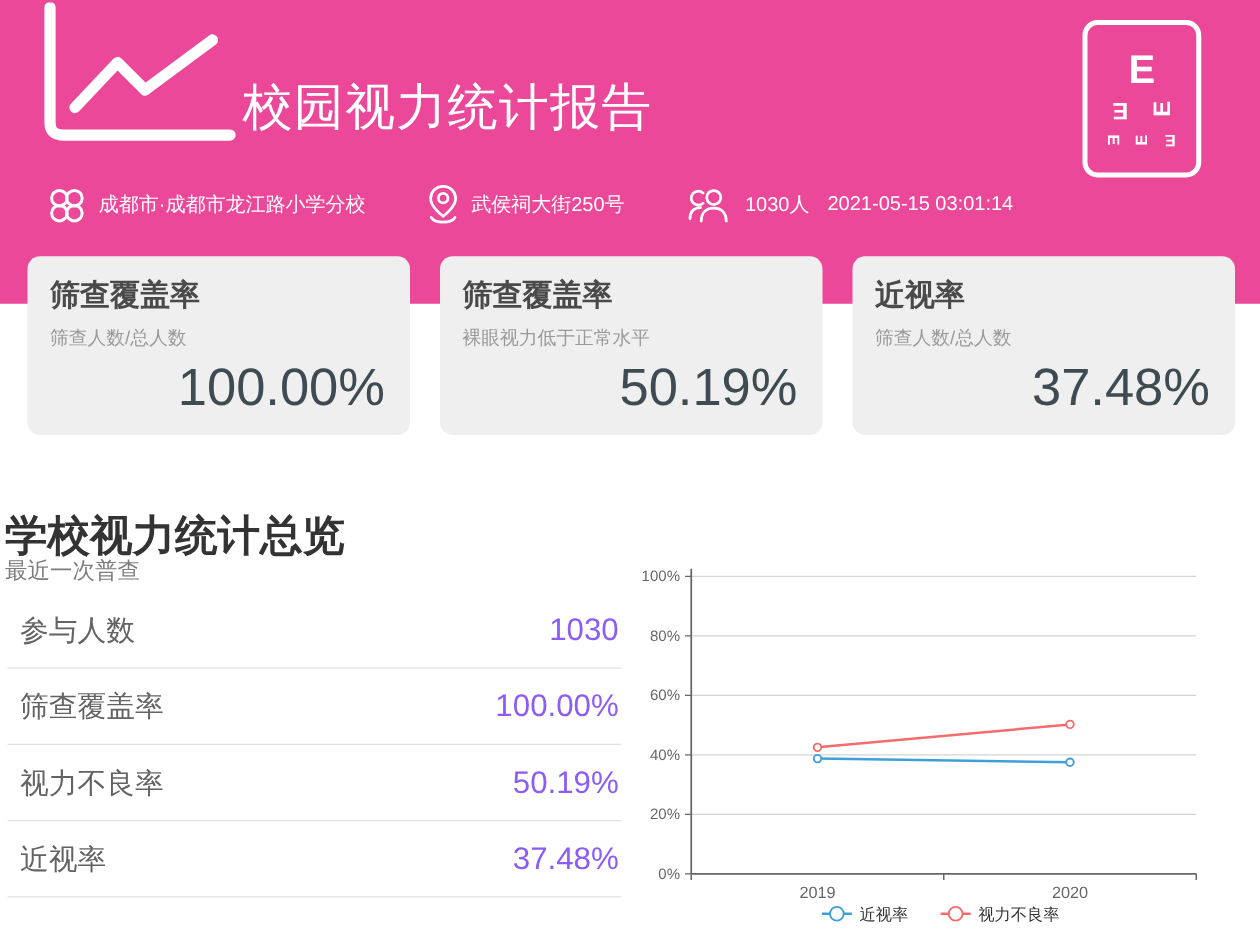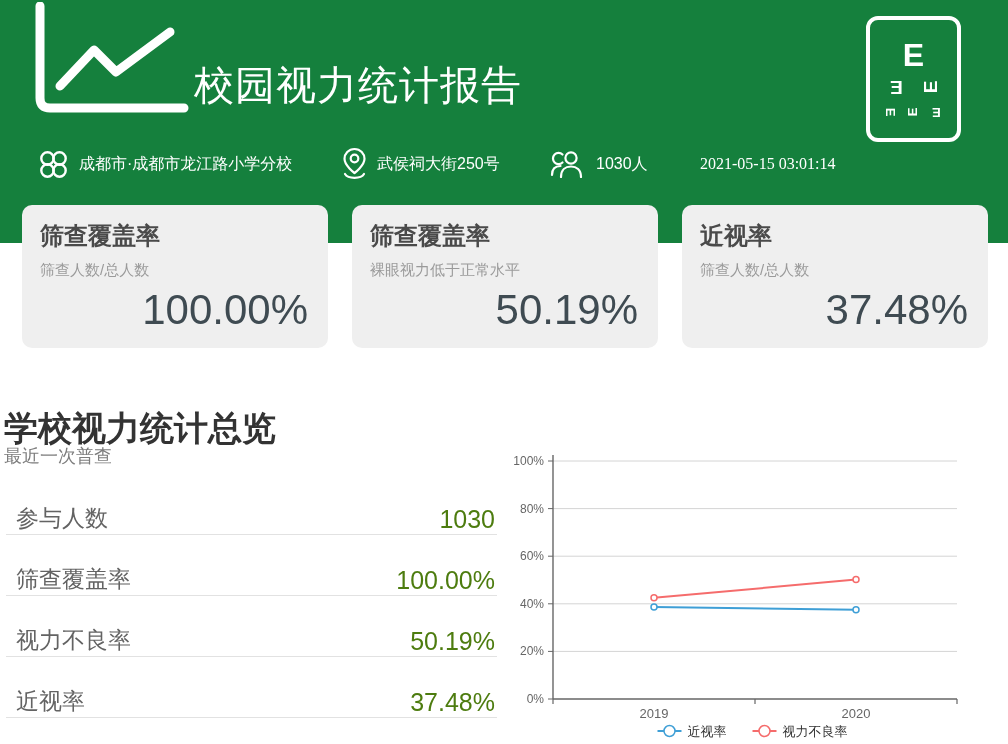--- a/index.html
+++ b/index.html
@@ -1,21 +1,21 @@
 <!DOCTYPE html>
 <html><head>
 <meta charset="utf-8">
 <style>
   * { margin:0; padding:0; box-sizing:border-box; }
   html,body { width:1008px; height:744px; background:#ffffff; overflow:hidden;
               font-family:"Liberation Sans","DejaVu Sans",sans-serif; }
   .stage { position:relative; width:1008px; height:744px; }
 
   
-  .header-band { position:absolute; left:0; top:0; width:1008px; height:243px; background:#15803d; }
+  .header-band { position:absolute; left:0; top:0; width:1008px; height:243px; background:#ec4899; }
   .logo-icon { position:absolute; left:28px; top:2px; }
   .page-title { position:absolute; left:194px; top:58px; font-size:40px; color:#ffffff; letter-spacing:1px; }
 
   
   .eye-box { position:absolute; left:866px; top:16px; width:95px; height:126px;
              border:4px solid #ffffff; border-radius:12px; color:#ffffff;
              display:flex; flex-direction:column; align-items:center; justify-content:center; }
   .eye-row { display:flex; align-items:center; justify-content:center; }
   .eye-row.r1 { font-size:32px; font-weight:bold; line-height:30px; margin-bottom:8px; }
   .eye-row.r2 { font-size:19px; font-weight:bold; line-height:18px; gap:22px; margin-bottom:10px; }
@@ -24,38 +24,38 @@
   .rot90  { transform:rotate(90deg); }
   .rot-90 { transform:rotate(-90deg); }
   .rot180 { transform:rotate(180deg); }
 
   
   .info-item { position:absolute; top:140px; height:48px; display:flex; align-items:center; gap:10px;
                color:#ffffff; font-size:16px; }
   .info-school  { left:38px; }
   .info-address { left:342px;justify-content:center; }
   .info-people  { left:550px;justify-content:center; }
-  .info-time    { left:700px;font-family:Liberation Serif, serif; }
+  .info-time    { left:662px; }
 
   
   .card { position:absolute; top:205px; width:306px; height:143px; background:#efefef;
           border-radius:10px; padding:15px 18px; }
   .card.c1 { left:22px; } .card.c2 { left:352px; } .card.c3 { left:682px; }
   .card-title { font-size:24px; font-weight:bold; color:#4a4a4a; }
   .card-sub { font-size:15px; color:#9a9a9a; margin-top:9px; }
   .card-value { position:absolute; right:20px; bottom:14px; font-size:42px; color:#3f4b52; }
 
   
   .overview-title { position:absolute; left:4px; top:406px; font-size:34px; font-weight:bold; color:#333333; }
   .overview-sub { position:absolute; left:4px; top:444px; font-size:18px; color:#7d7d7d;text-align:center; }
   .stat-table { position:absolute; left:6px; top:474px; width:491px; }
-  .stat-row { height:61px; display:flex; align-items:flex-end; justify-content:space-between;
+  .stat-row { height:61px; display:flex; align-items:center; justify-content:space-between;
               border-bottom:1px solid #e2e2e2; padding:0 2px 0 10px; }
   .stat-label { font-size:23px; color:#636363; }
-  .stat-value { font-size:25px; color:#4d7c0f; }
+  .stat-value { font-size:25px; color:#8b5cf6; }
 
   
   .chart-wrap { position:absolute; left:505px; top:445px; width:503px; height:299px; }
 </style>
 </head>
 <body>
 
 <div class="stage">
 
   <div class="header-band">

